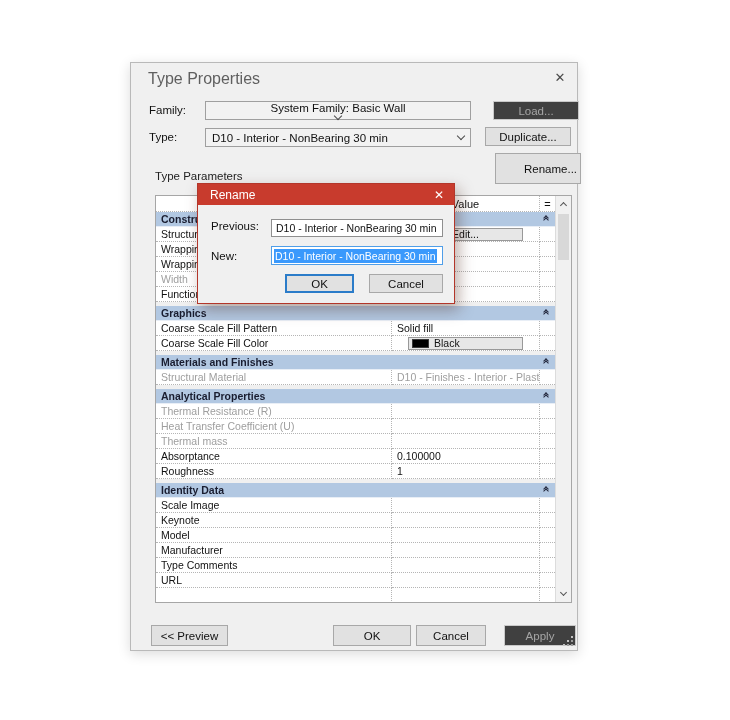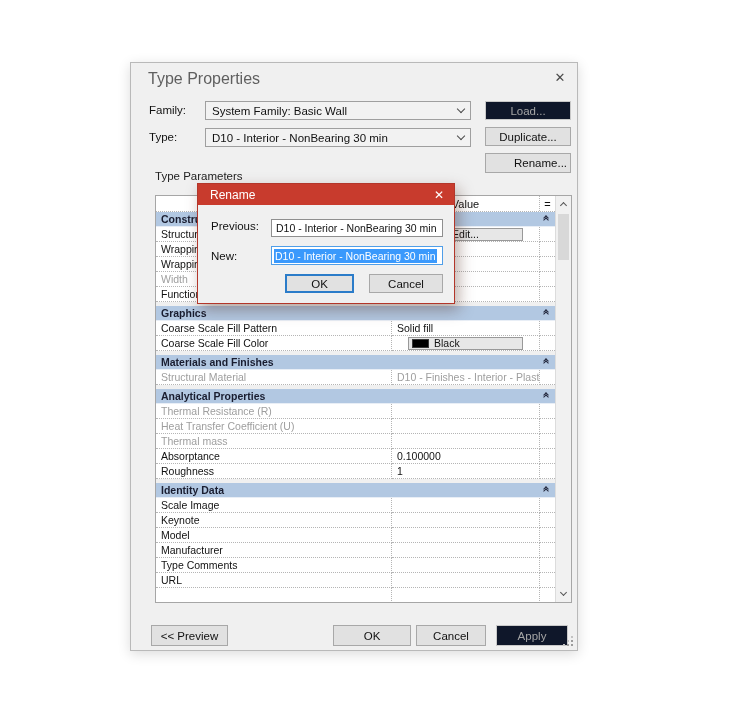--- a/index.html
+++ b/index.html
@@ -13,35 +13,35 @@
   .dlg-title{position:absolute;left:17px;top:7px;font-size:16px;color:#5f5f5f;}
   .dlg-close{position:absolute;right:6px;top:4px;width:22px;height:20px;display:flex;align-items:center;
        justify-content:center;color:#4a4a4a;font-size:13px;cursor:default;}
   .lbl{position:absolute;font-size:11.5px;color:#111;}
   .family-lbl{left:18px;top:41px;}
   .type-lbl{left:18px;top:68px;}
   .tp-lbl{left:24px;top:107px;color:#222;}
 
   .combo{position:absolute;height:19px;background:#f2f2f2;border:1px solid #9f9f9f;display:flex;
        align-items:center;justify-content:space-between;padding:0 6px;}
-  .family-combo{left:74px;top:38px;width:266px;}
+  .family-combo{left:74px;top:38px;width:266px;flex-direction:column;}
   .type-combo{left:74px;top:65px;width:266px;}
   .combo-text{font-size:11.5px;color:#111;white-space:nowrap;overflow:hidden;}
 
   .chev{display:inline-block;width:6px;height:6px;border-right:1px solid #4a4a4a;border-bottom:1px solid #4a4a4a;}
   .chev.down{transform:rotate(45deg);margin-top:-3px;}
   .chev.up{transform:rotate(-135deg);margin-bottom:-3px;}
   .chev.s{width:5px;height:5px;border-color:#555;}
 
   .btn{position:absolute;background:#e1e1e1;border:1px solid #a8a8a8;display:flex;align-items:center;
        justify-content:center;font-size:11.5px;color:#111;cursor:default;}
-  .btn.disabled{color:#a5a5a5;border-color:#c9c9c9;background:#0f172a;}
+  .btn.disabled{color:#a5a5a5;border-color:#c9c9c9;background:#404040;margin-left:8px;}
   .load-btn{left:354px;top:38px;width:86px;height:19px;}
   .dup-btn{left:354px;top:64px;width:86px;height:19px;}
-  .ren-btn{left:354px;top:90px;width:86px;height:20px;padding-left:25px;}
+  .ren-btn{left:364px;top:90px;width:86px;height:31px;padding-left:25px;}
 
   
   .ptable{position:absolute;left:24px;top:132px;width:417px;height:408px;background:#fff;border:1px solid #a6a6a6;}
   .thead{display:flex;height:16px;border-bottom:1px dotted #b5b5b5;width:399px;}
   .hc{font-size:11px;color:#111;display:flex;align-items:center;justify-content:center;
       border-right:1px dotted #b5b5b5;}
   .hp{width:236px;}.hv{width:148px;}.he{width:15px;border-right:none;}
   .rows{position:absolute;left:0;top:16px;width:399px;height:390px;overflow:hidden;background:#fff;}
   .trow.pr{display:flex;height:15px;background:#fff;}
   .c{border-right:1px dotted #b5b5b5;border-bottom:1px dotted #b5b5b5;height:15px;display:flex;

